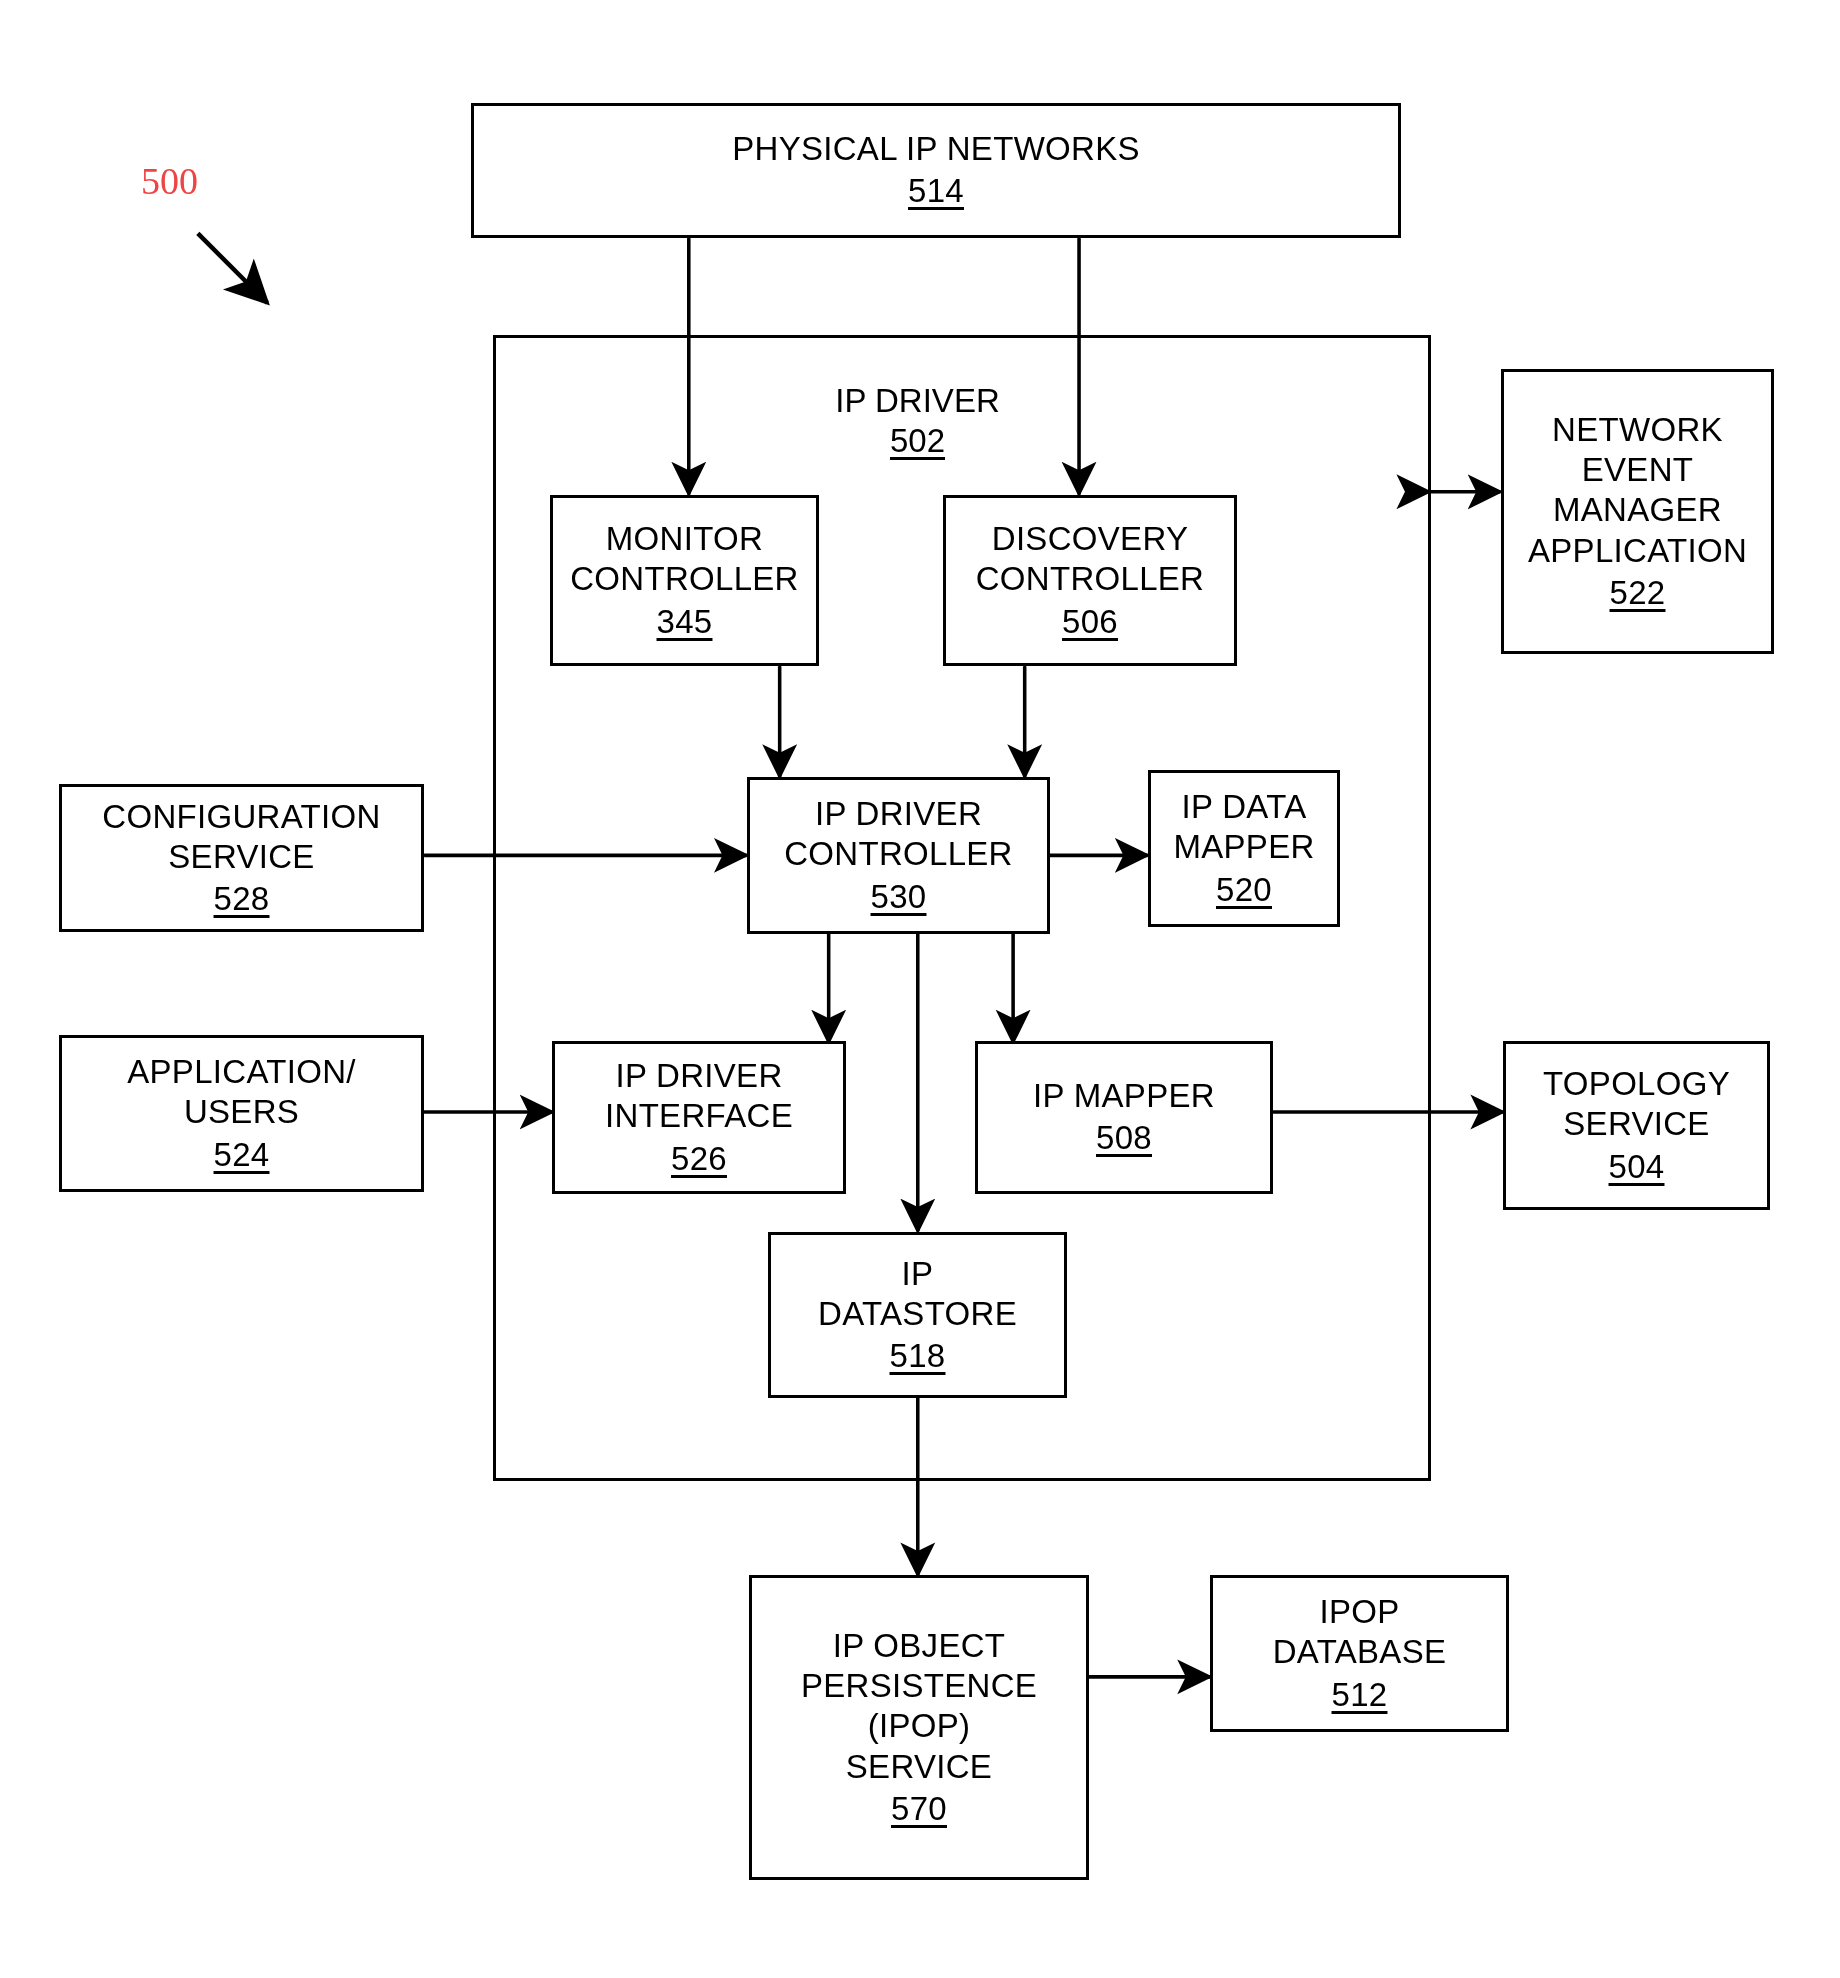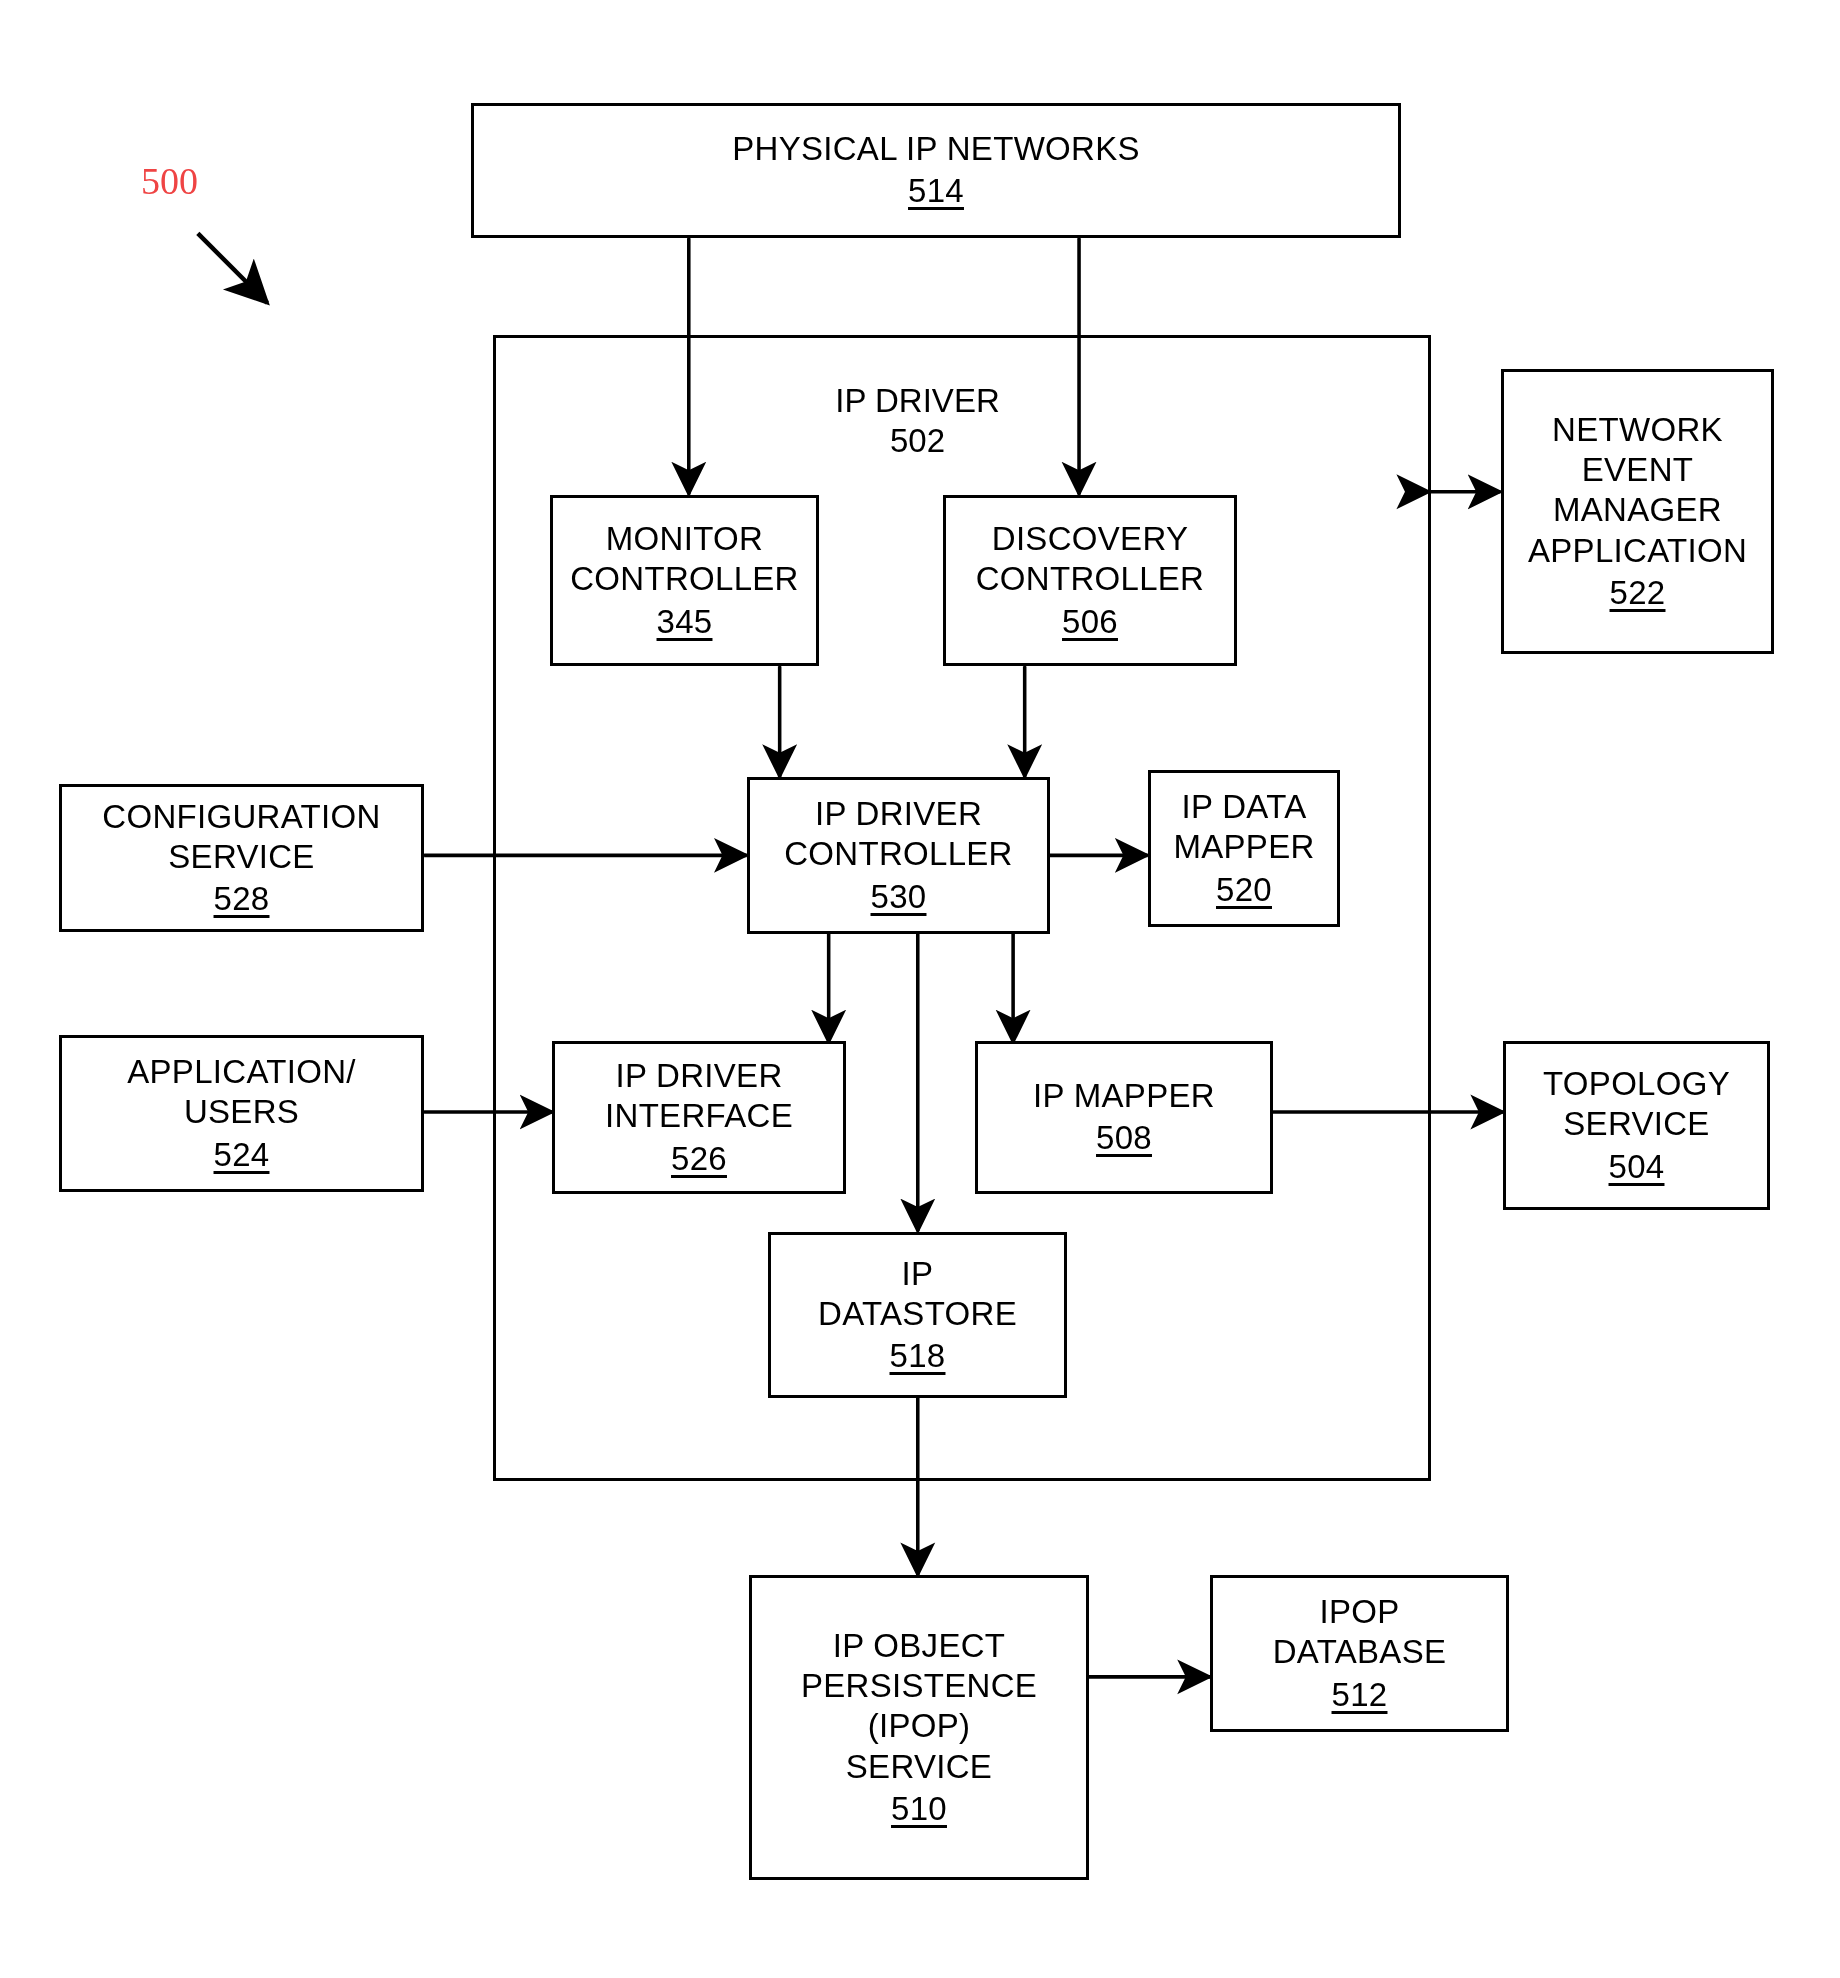--- a/index.html
+++ b/index.html
@@ -57,20 +57,21 @@
     position: absolute;
     text-align: center;
     color: #000;
     font-size: 33px;
     line-height: 1.22;
     z-index: 3;
     background: #ffffff;
   }
   .container-label .ref {
     display: block;
+    text-decoration: underline;
     text-underline-offset: 4.5px;
   }
   .fig-num {
     position: absolute;
     font-size: 38px;
     font-family: Liberation Serif, serif;
     color: #ef4444;
     z-index: 4;
   }
 </style>
@@ -199,21 +200,21 @@
     <span class="lbl">IP
 DATASTORE</span>
     <span class="ref">518</span>
   </div>
 
   <div class="node" style="left:749px; top:1575px; width:340px; height:305px;">
     <span class="lbl">IP OBJECT
 PERSISTENCE
 (IPOP)
 SERVICE</span>
-    <span class="ref">510</span>
+    <span class="ref">570</span>
   </div>
 
   <div class="node" style="left:1210px; top:1575px; width:299px; height:157px;">
     <span class="lbl">IPOP
 DATABASE</span>
     <span class="ref">512</span>
   </div>
 
 </div>
 

